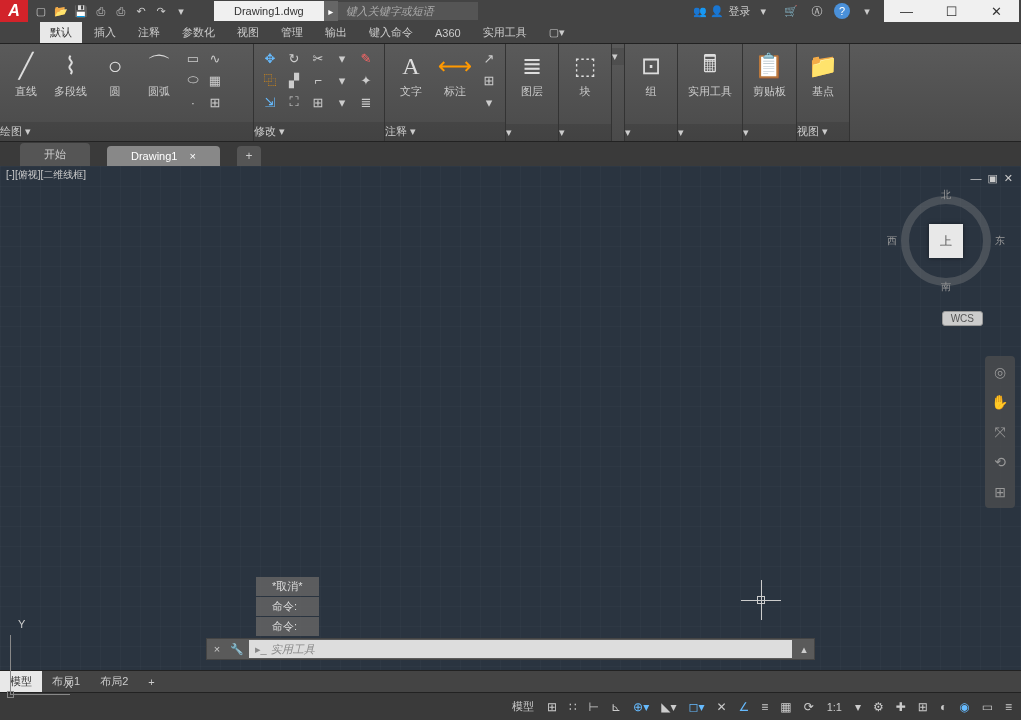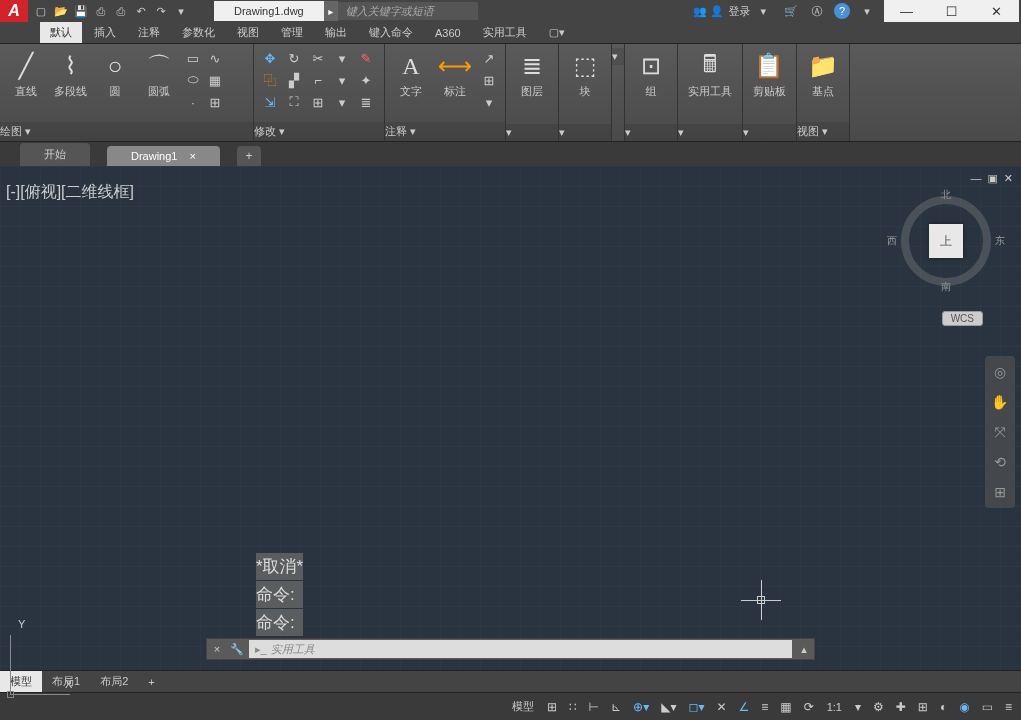--- a/index.html
+++ b/index.html
@@ -27,39 +27,39 @@
 .big-label{font-size:11px;color:#ccc}
 .small-grid{display:grid;grid-template-columns:repeat(3,20px);gap:2px}
 .small-btn{width:20px;height:20px;display:flex;align-items:center;justify-content:center;cursor:pointer;font-size:13px;color:#ccc}
 .file-tabs{height:24px;background:#3a3a3a;display:flex;align-items:flex-end;padding-left:20px}
 .file-tab{padding:4px 24px;font-size:11px;cursor:pointer;border-radius:4px 4px 0 0;margin-right:17px;position:relative}
 .file-tab.start{background:#555;color:#ccc}
 .file-tab.active{background:#888;color:#fff}
 .tab-close{margin-left:12px;cursor:pointer}
 .tab-plus{width:24px;height:20px;background:#555;display:flex;align-items:center;justify-content:center;border-radius:4px 4px 0 0;cursor:pointer}
 .viewport{position:relative;height:504px;background:#2a3440;background-image:linear-gradient(rgba(255,255,255,0.02) 1px,transparent 1px),linear-gradient(90deg,rgba(255,255,255,0.02) 1px,transparent 1px);background-size:20px 20px}
-.view-label{position:absolute;top:16px;left:6px;color:#ccc;font-size:16px}
+.view-label{position:absolute;top:2px;left:6px;color:#ccc;font-size:10px}
 .view-controls{position:absolute;top:6px;right:8px;display:flex;gap:6px;color:#ccc;font-size:11px}
 .viewcube{position:absolute;top:30px;right:30px;width:90px;height:90px}
 .cube-ring{width:90px;height:90px;border:8px solid rgba(150,150,150,0.3);border-radius:50%;position:absolute}
 .cube-face{position:absolute;top:28px;left:28px;width:34px;height:34px;background:#e8e8e8;color:#555;display:flex;align-items:center;justify-content:center;font-size:12px;box-shadow:0 0 4px rgba(0,0,0,0.5)}
 .cube-dir{position:absolute;font-size:10px;color:#999}
 .wcs-badge{position:absolute;top:145px;right:38px;background:#ccc;color:#555;padding:1px 8px;font-size:10px;border-radius:3px;border:1px solid #999}
 .navbar{position:absolute;right:6px;top:190px;width:30px;background:rgba(80,80,80,0.7);border-radius:4px;padding:4px 0;display:flex;flex-direction:column;gap:6px;align-items:center}
 .nav-btn{width:24px;height:24px;display:flex;align-items:center;justify-content:center;color:#999;cursor:pointer;font-size:14px}
 .ucs{position:absolute;bottom:30px;left:10px}
 .ucs-y{position:absolute;bottom:10px;left:8px;color:#ccc;font-size:11px}
 .ucs-x{position:absolute;bottom:-50px;left:55px;color:#ccc;font-size:11px}
 .ucs-lines{position:absolute;bottom:-55px;left:0;width:60px;height:60px;border-left:1px solid #888;border-bottom:1px solid #888}
 .crosshair{position:absolute;bottom:50px;right:240px;width:40px;height:40px;pointer-events:none}
 .crosshair::before{content:"";position:absolute;left:50%;top:0;width:1px;height:100%;background:#ccc}
 .crosshair::after{content:"";position:absolute;top:50%;left:0;height:1px;width:100%;background:#ccc}
 .crosshair-box{position:absolute;top:16px;left:16px;width:8px;height:8px;border:1px solid #ccc}
 .cmd-history{position:absolute;bottom:34px;left:256px;display:flex;flex-direction:column;gap:1px}
-.cmd-hist-line{background:rgba(100,100,100,0.85);padding:2px 0;font-size:17px;color:#ddd}
+.cmd-hist-line{background:rgba(100,100,100,0.85);padding:2px 16px;font-size:11px;color:#ddd}
 .cmdline{position:absolute;bottom:10px;left:206px;right:206px;height:22px;background:#5a5a5a;display:flex;align-items:center;border:1px solid #444}
 .cmd-btn{width:20px;height:20px;display:flex;align-items:center;justify-content:center;color:#ccc;cursor:pointer;font-size:11px}
 .cmd-input{flex:1;background:#ddd;height:18px;margin:0 2px;padding:0 6px;font-size:11px;color:#888;font-style:italic;display:flex;align-items:center;gap:4px}
 .layout-tabs{height:22px;background:#444;display:flex;align-items:center;border-top:1px solid #222}
 .layout-tab{padding:3px 10px;font-size:11px;cursor:pointer;color:#ccc}
 .layout-tab.active{background:#e8e8e8;color:#333}
 .statusbar{height:28px;background:#3a3a3a;display:flex;align-items:center;justify-content:flex-end;gap:2px;padding:0 4px;border-top:1px solid #222}
 .status-btn{padding:3px 5px;color:#ccc;cursor:pointer;font-size:12px;display:flex;align-items:center}
 .status-label{padding:3px 6px;font-size:11px;color:#ccc}
 svg{display:block}

